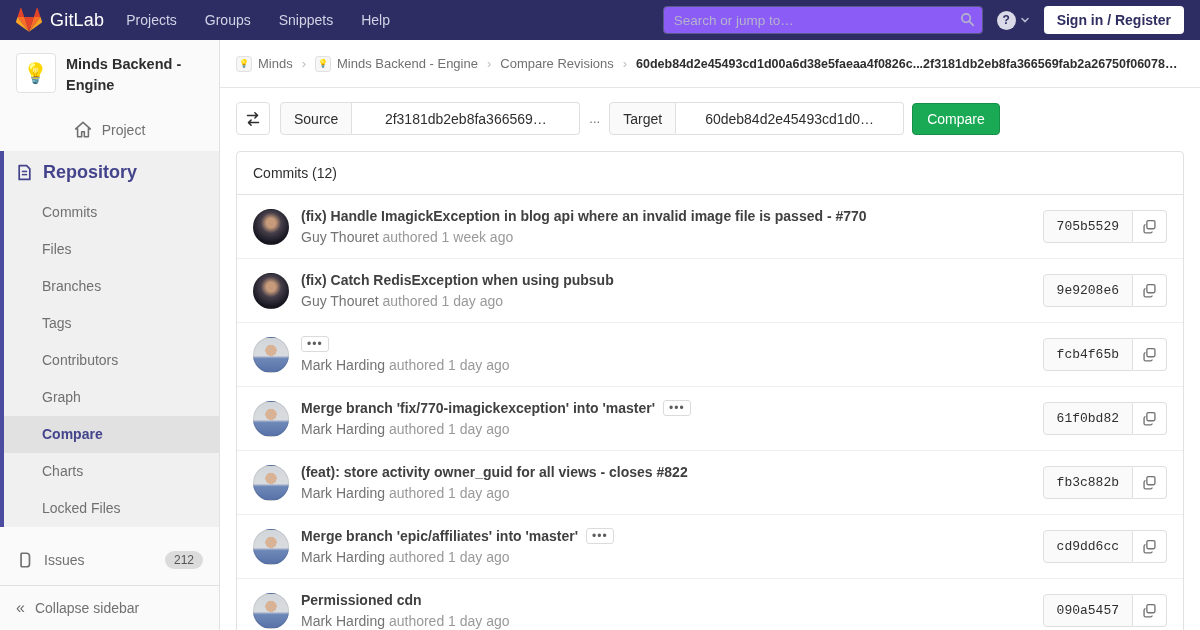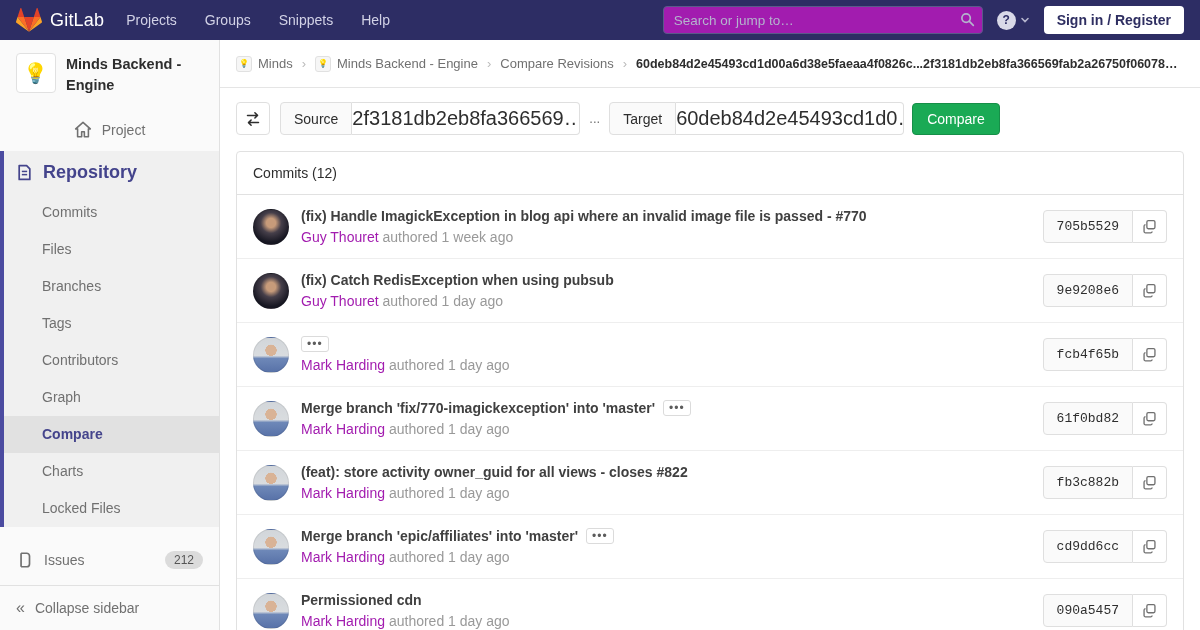--- a/index.html
+++ b/index.html
@@ -9,21 +9,21 @@
 
   
   .navbar { height:40px; flex:0 0 40px; background:#2d2d64; display:flex; align-items:center; padding:0 16px; gap:0; }
   .brand { display:flex; align-items:center; gap:8px; margin-right:22px; cursor:pointer; }
   .brand-logo { width:26px; height:26px; display:block; }
   .brand-name { color:#fff; font-size:18px; font-weight:500; letter-spacing:.2px; }
   .nav-links { display:flex; align-items:center; gap:28px; }
   .nav-link { color:#d2d2e6; font-size:14px; cursor:pointer; }
   .nav-right { margin-left:auto; display:flex; align-items:center; gap:14px; }
   .search-wrap { position:relative; width:320px; }
-  .search-input { width:320px; height:28px; background:#a21caf; border:1px solid #5a5a8a; border-radius:4px; color:#e8e8f4; padding:0 51px 0 10px; font-size:13.5px; font-family:"Liberation Sans", sans-serif; outline:none; }
+  .search-input { width:320px; height:28px; background:#8b5cf6; border:1px solid #5a5a8a; border-radius:4px; color:#e8e8f4; padding:0 51px 0 10px; font-size:13.5px; font-family:"Liberation Sans", sans-serif; outline:none; }
   .search-input::placeholder { color:#b4b4cd; }
   .search-icon { position:absolute; right:8px; top:6px; width:15px; height:15px; }
   .help-group { display:flex; align-items:center; gap:4px; cursor:pointer; }
   .help-circle { width:19px; height:19px; border-radius:50%; background:#d9d9e8; color:#2d2d64; font-weight:700; font-size:12px; display:flex; align-items:center; justify-content:center; }
   .chev-down { width:10px; height:10px; }
   .signin-btn { background:#fff; color:#2e2e61; font-weight:700; font-size:14px; border:none; border-radius:4px; padding:6px 13px; cursor:pointer; font-family:"Liberation Sans", sans-serif; }
 
   
   .layout { flex:1; display:flex; min-height:0; }
 
@@ -54,37 +54,37 @@
   .crumb-sep { color:#bbb; margin:0 9px; font-size:13px; }
   .crumb-current { font-weight:700; color:#2e2e2e; font-size:12.5px; overflow:hidden; text-overflow:ellipsis; }
 
   .content { padding:14px 16px; flex:1; min-height:0; }
 
   .compare-form { display:flex; align-items:center; margin-bottom:16px; }
   .swap-btn { width:34px; height:33px; border:1px solid #dfdfdf; border-radius:4px; background:#fff; display:flex; align-items:center; justify-content:center; cursor:pointer; margin-right:10px; }
   .swap-btn svg { width:16px; height:16px; }
   .input-group { display:flex; align-items:stretch; height:33px; }
   .ig-addon { background:#fafafa; border:1px solid #dfdfdf; border-radius:4px 0 0 4px; padding:0 13px; display:flex; align-items:center; color:#2e2e2e; font-size:14px; }
-  .ig-field { border:1px solid #dfdfdf; border-left:none; border-radius:0 4px 4px 0; width:228px; text-align:center; font-size:20px; color:#2e2e2e; font-family:"Liberation Sans", sans-serif; outline:none; background:#fff; cursor:pointer; }
+  .ig-field { border:1px solid #dfdfdf; border-left:none; border-radius:0 4px 4px 0; width:228px; text-align:center; font-size:14px; color:#2e2e2e; font-family:"Liberation Sans", sans-serif; outline:none; background:#fff; cursor:pointer; }
   .form-sep { color:#707070; margin:0 9px; font-size:13px; }
   .compare-btn { margin-left:8px; background:#1aaa55; border:1px solid #168f48; color:#fff; font-size:14px; padding:7px 14px; border-radius:4px; cursor:pointer; font-family:"Liberation Sans", sans-serif; }
 
   .commits-panel { border:1px solid #e1e1e1; border-radius:4px; background:#fff; }
   .commits-header { padding:13px 16px; border-bottom:1px solid #e1e1e1; font-size:14px; color:#2e2e2e; }
   .commit-row { display:flex; align-items:center; padding:13px 16px; border-bottom:1px solid #eee; }
   .commit-row:last-of-type { border-bottom:none; }
   .c-avatar { width:36px; height:36px; border-radius:50%; flex:0 0 36px; margin-right:12px; border:1px solid rgba(0,0,0,.08); }
   .avatar-guy { background:radial-gradient(circle at 50% 38%, #c79b7a 0%, #c79b7a 17%, #463f4a 38%, #171722 72%); }
   .avatar-mark { background:radial-gradient(circle at 50% 36%, #d9b396 0%, #d9b396 20%, rgba(0,0,0,0) 21%), linear-gradient(180deg, #d2d6da 0%, #d9dcdf 52%, #6e88b8 60%, #5872a8 100%); }
   .c-text { flex:1; min-width:0; }
   .c-title-row { display:flex; align-items:center; gap:8px; }
   .c-title { font-weight:700; font-size:14px; color:#404040; cursor:pointer; white-space:nowrap; overflow:hidden; text-overflow:ellipsis; }
   .c-expand { border:1px solid #dbdbdb; background:#fff; border-radius:3px; color:#5c5c5c; font-size:12px; line-height:10px; height:16px; padding:0 5px; cursor:pointer; letter-spacing:1px; }
   .c-meta { margin-top:5px; font-size:14px; color:#999; }
-  .c-author { color:#a21caf; cursor:pointer; }
+  .c-author { color:#737373; cursor:pointer; }
   .sha-group { display:flex; align-items:stretch; height:33px; margin-left:14px; }
   .sha-label { background:#fafafa; border:1px solid #dfdfdf; border-radius:4px 0 0 4px; display:flex; align-items:center; padding:0 13px; font-family:"Liberation Mono", monospace; font-size:13px; color:#2e2e2e; cursor:pointer; }
   .copy-btn { width:34px; border:1px solid #dfdfdf; border-left:none; border-radius:0 4px 4px 0; background:#fff; display:flex; align-items:center; justify-content:center; cursor:pointer; }
   .copy-btn svg { width:15px; height:15px; }
 </style>
 </head>
 <body>
 
 <div class="app">
 

